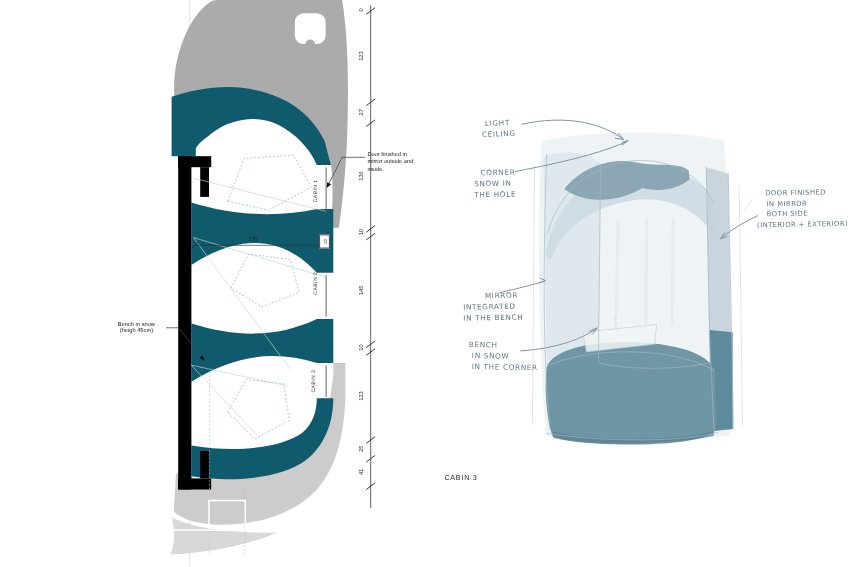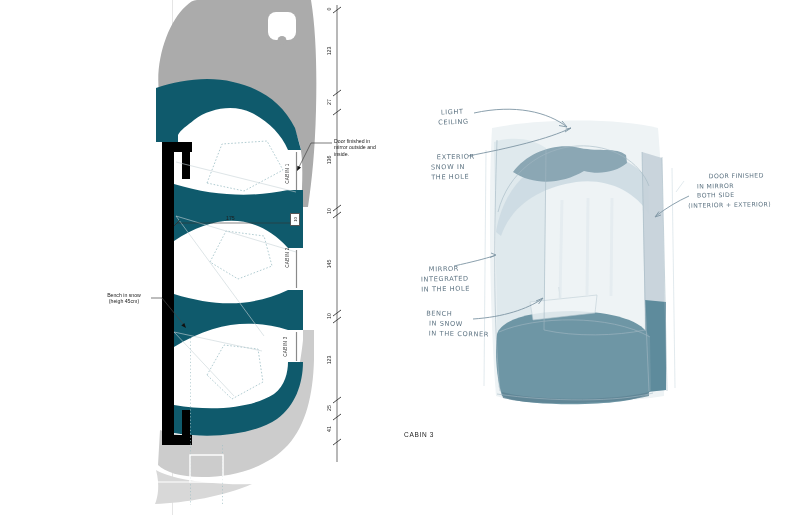--- a/index.html
+++ b/index.html
@@ -203,39 +203,39 @@
   <div>Bench in snow</div>
   <div>(heigh 45cm)</div>
 </div>
 
 <div class="hw" style="left:441px;top:107px;transform:rotate(-2deg)">
   <div>LIGHT</div>
   <div style="margin-left:-3px">CEILING</div>
 </div>
 
 <div class="hw" style="left:431px;top:152px;transform:rotate(-1deg)">
-  <div style="margin-left:6px">EXTERIOR</div>
+  <div style="margin-left:6px">CORNER</div>
   <div>SNOW IN</div>
   <div>THE HOLE</div>
 </div>
 
 <div class="hw" style="left:421px;top:264px;transform:rotate(-1deg)">
-  <div style="margin-left:8px">MIRROR</div>
+  <div style="margin-left:20px">MIRROR</div>
   <div>INTEGRATED</div>
-  <div>IN THE HOLE</div>
+  <div>IN THE BENCH</div>
 </div>
 
 <div class="hw" style="left:426px;top:309px;transform:rotate(1deg)">
   <div>BENCH</div>
   <div style="margin-left:3px">IN SNOW</div>
   <div style="margin-left:3px">IN THE CORNER</div>
 </div>
 
 <div class="hw small" style="left:688px;top:171px;transform:rotate(-1deg)">
-  <div style="margin-left:21px">DOOR FINISHED</div>
+  <div style="margin-left:8px">DOOR FINISHED</div>
   <div style="margin-left:9px">IN MIRROR</div>
   <div style="margin-left:9px">BOTH SIDE</div>
   <div>(INTERIOR + EXTERIOR)</div>
 </div>
 
 <div class="caption" style="left:404px;top:431px">CABIN 3</div>
 
 </div>
 
 </body></html>

